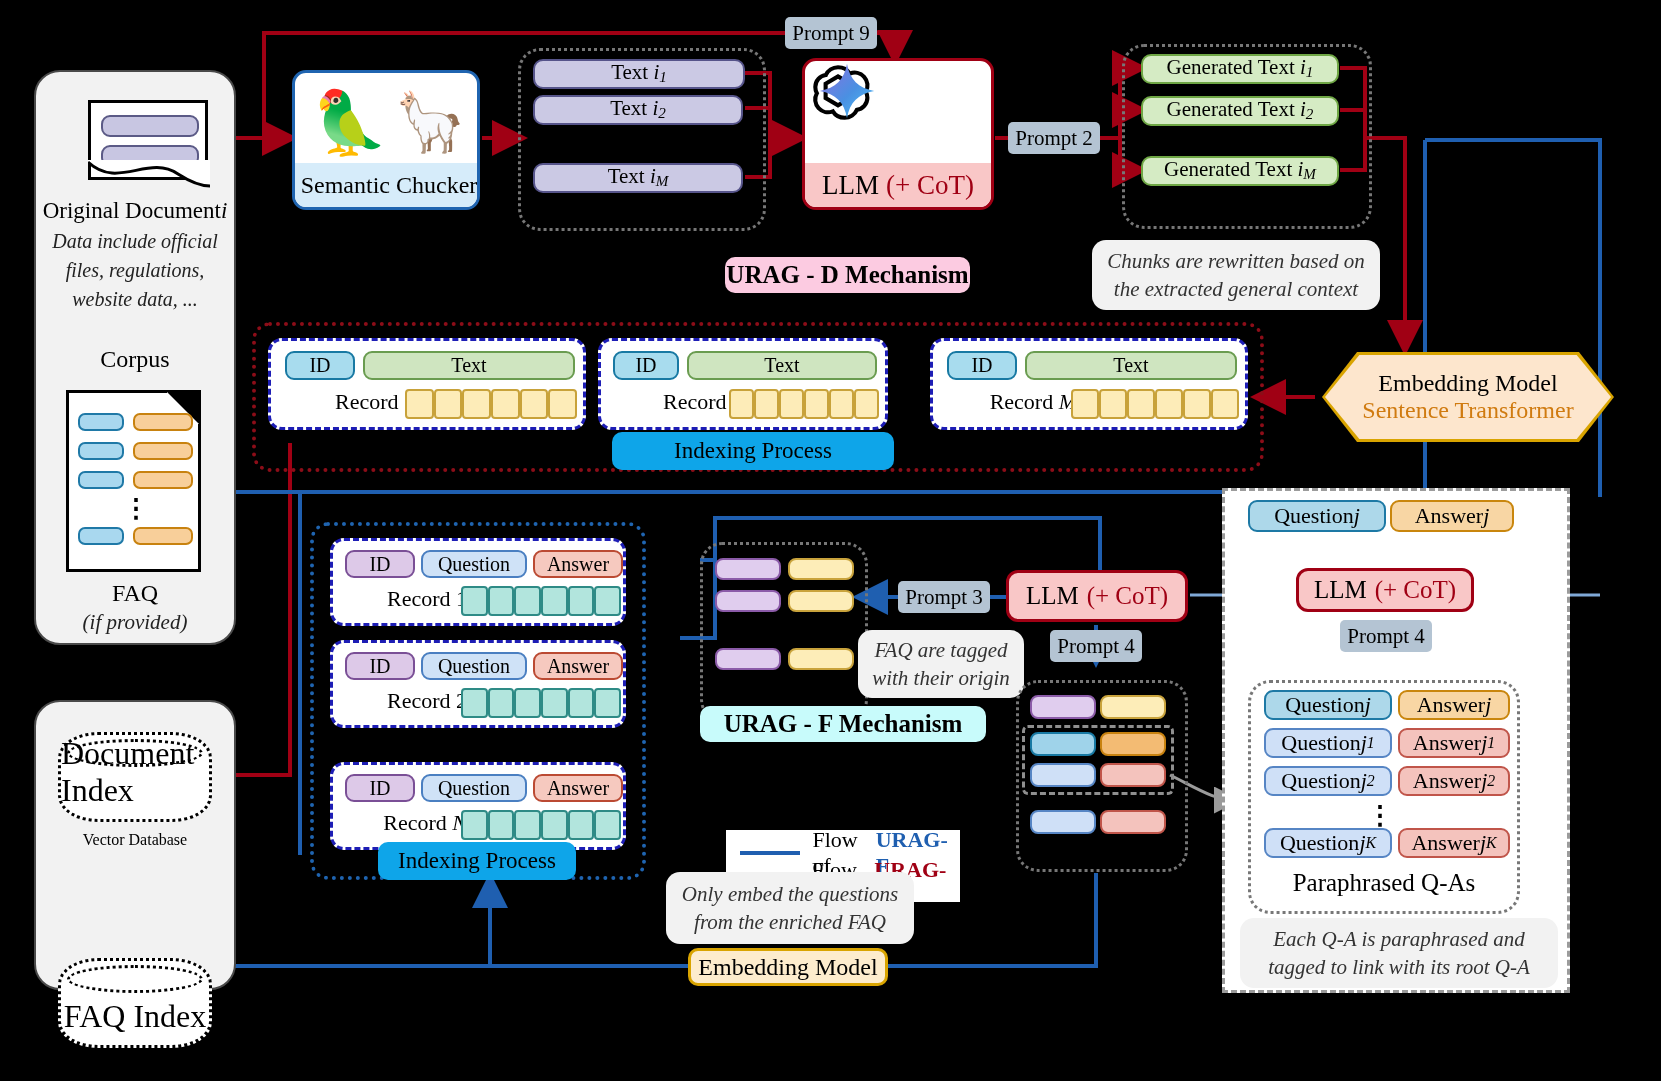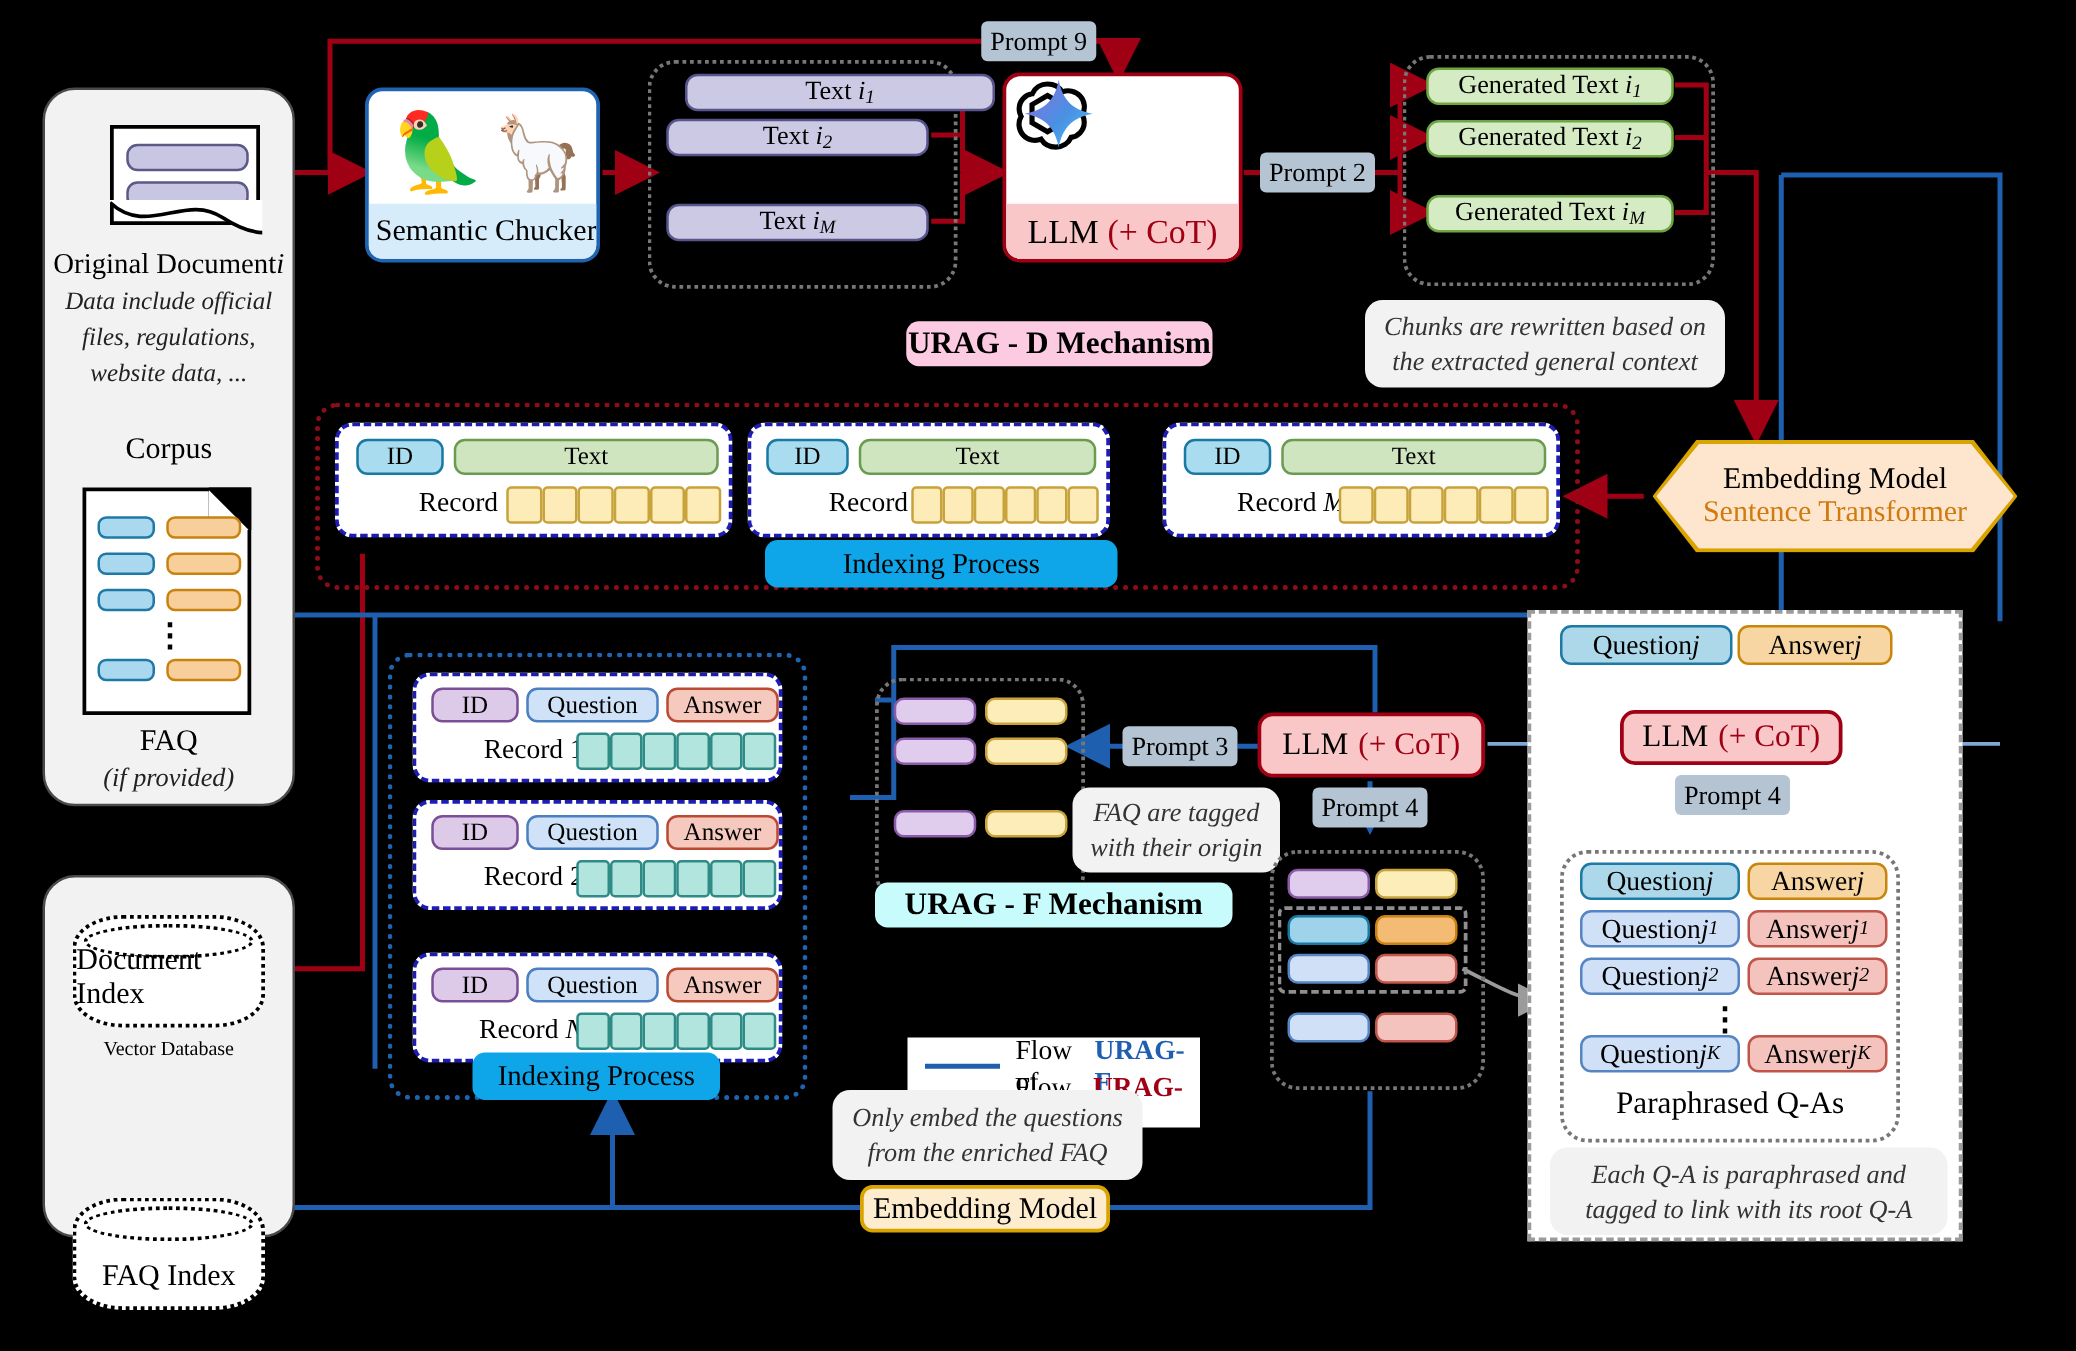--- a/index.html
+++ b/index.html
@@ -64,21 +64,21 @@
   .dot-red{border:4px dotted #8c0d18;border-radius:18px;}
   .dot-blue{border:4px dotted #1f64b0;border-radius:18px;}
   .dash-grey{border:3px dashed #9b9b9b;}
   .dash-grey2{border:3px dashed #8f8f8f;border-radius:6px;}
 
   
   .cyl{position:relative;background:#fff;border:3px dotted #000;border-radius:40px/26px;
        display:flex;align-items:flex-end;justify-content:center;}
   .cyl .lid{position:absolute;left:6px;right:6px;top:4px;height:22px;
        border:3px dotted #000;border-radius:50%;}
-  .cyl span{font-size:24px;padding-bottom:10px;}
+  .cyl span{font-size:32px;padding-bottom:10px;}
 
   
   .hex{background:#fde6cd;clip-path:polygon(12% 0,88% 0,100% 50%,88% 100%,12% 100%,0 50%);
        display:flex;flex-direction:column;align-items:center;justify-content:center;}
   .hexwrap{background:#d9a400;clip-path:polygon(12% 0,88% 0,100% 50%,88% 100%,12% 100%,0 50%);}
   .emb-title{font-size:24px;}
   .emb-sub{font-size:24px;color:#d07b10;}
 
   .embbar{background:#fdeccd;border:3px solid #d9a400;border-radius:10px;font-size:24px;}
 
@@ -235,21 +235,21 @@
   <div class="abs ctr" style="left:0;top:4px;width:188px;height:92px;">
     <span style="font-size:62px;line-height:1;">🦜</span>
     <span style="font-size:58px;line-height:1;margin-left:6px;">🦙</span>
   </div>
   <div class="abs ctr" style="left:0;bottom:0;width:188px;height:44px;background:#d6ecfa;font-size:24px;">
     <span>Semantic Chucker</span>
   </div>
 </div>
 
 <div class="abs dot-grey" style="left:518px;top:48px;width:248px;height:183px;"></div>
-<div class="abs chip text-chunk" style="left:548px;top:59px;width:248px;height:30px;font-family:Liberation Serif, serif;">
+<div class="abs chip text-chunk" style="left:533px;top:59px;width:212px;height:30px;font-family:Liberation Serif, serif;">
   <span>Text <i>i</i><span class="sub"><i>1</i></span></span>
   </div>
 <div class="abs chip text-chunk" style="left:533px;top:95px;width:210px;height:30px;">
   <span>Text <i>i</i><span class="sub"><i>2</i></span></span>
   </div>
 <div class="abs chip text-chunk" style="left:533px;top:163px;width:210px;height:30px;">
   <span>Text <i>i</i><span class="sub"><i>M</i></span></span>
   </div>
 
 <div class="abs promptlab" style="left:785px;top:17px;width:92px;height:32px;">Prompt 9</div>

